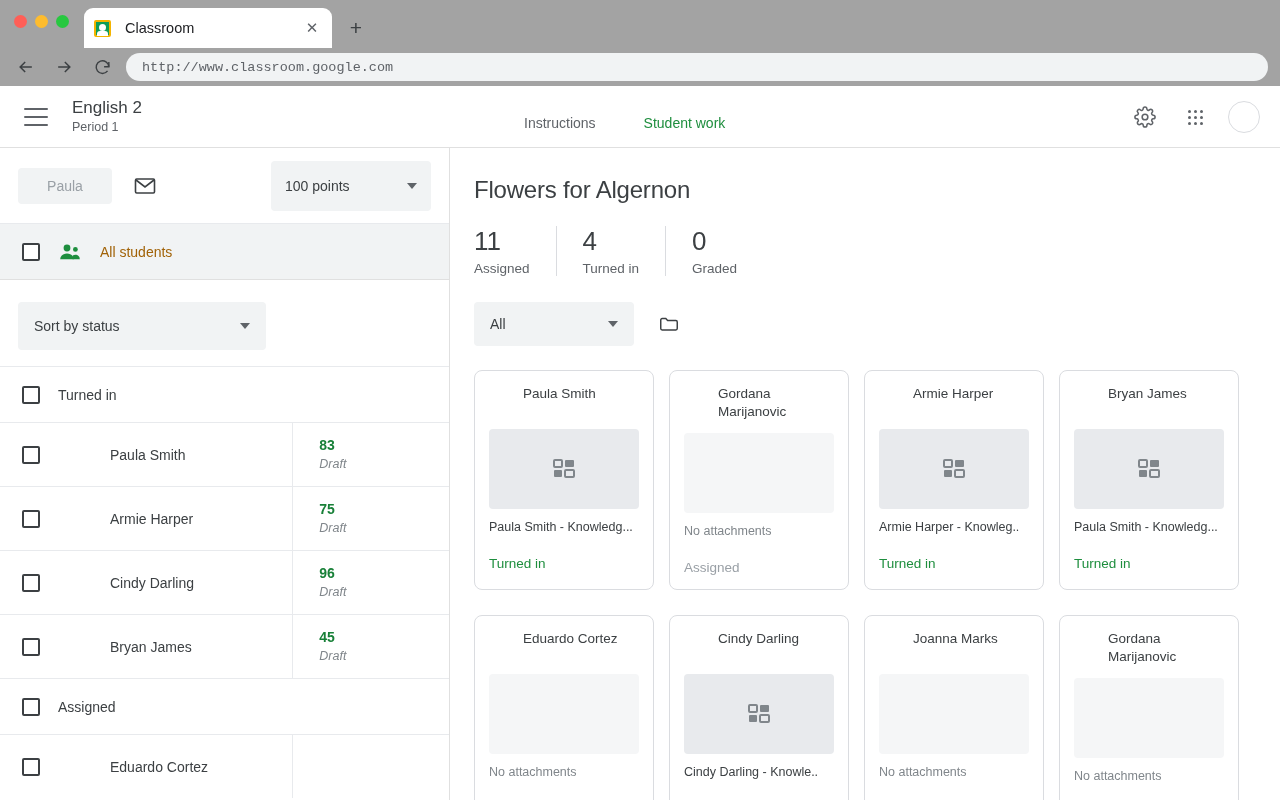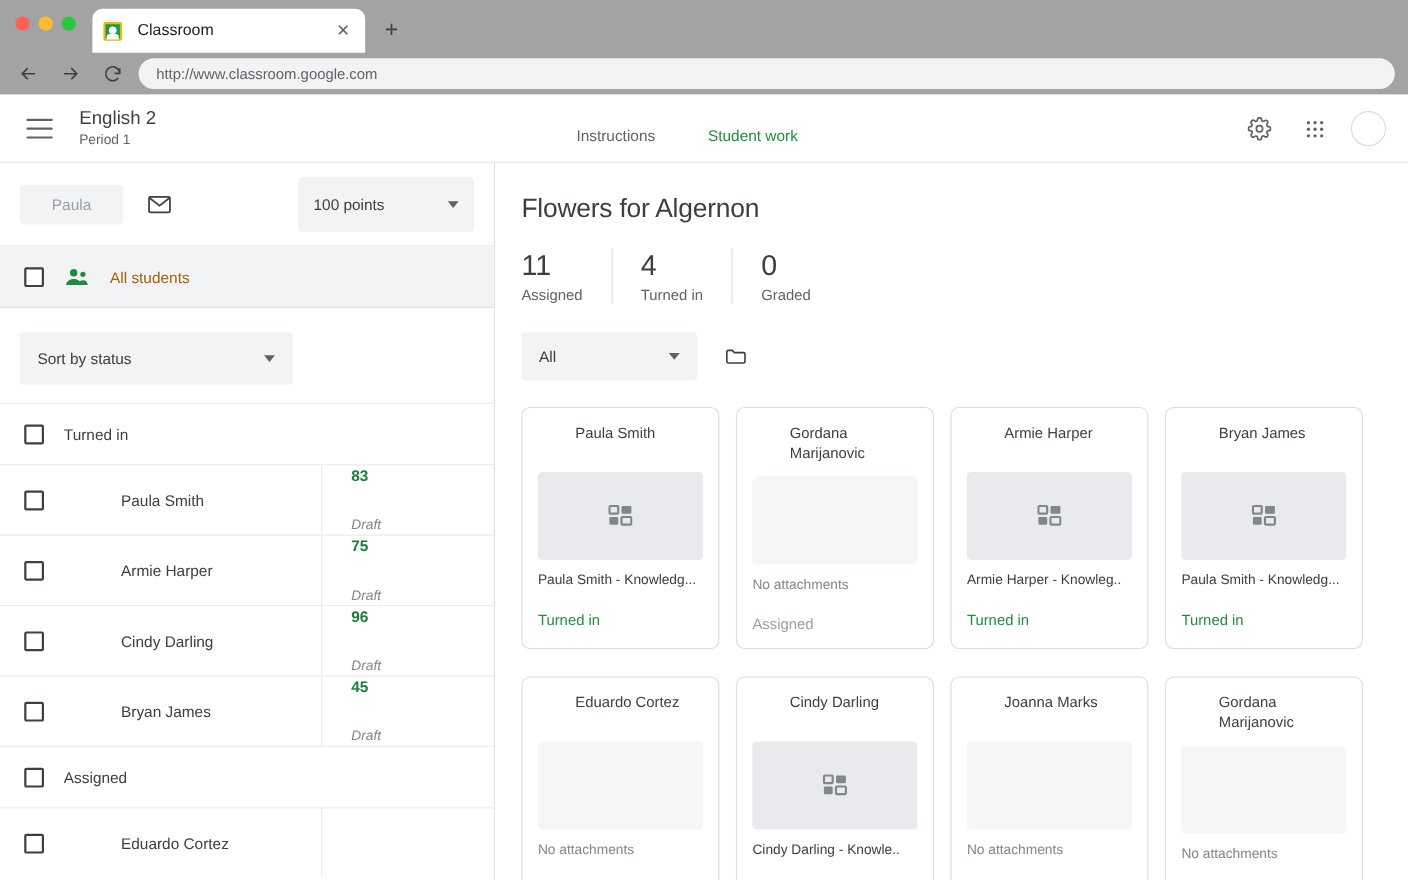--- a/index.html
+++ b/index.html
@@ -50,21 +50,21 @@
   .tab-new {
     position: absolute; left: 344px; top: 16px;
     width: 24px; height: 24px;
     display: flex; align-items: center; justify-content: center;
     font-size: 21px; color: #3c4043; cursor: pointer; font-weight: 300;
   }
 
   .toolbar {
     position: absolute; left: 0; top: 48px;
     width: 1280px; height: 38px;
-    display: flex; align-items: center; padding: 0 12px; gap: 10px;
+    display: flex; align-items: center; padding: 0 12px; gap: 10px; font-family: Liberation Mono, monospace;
   }
   .nav-btn {
     width: 28px; height: 28px; flex: none;
     display: flex; align-items: center; justify-content: center;
     color: #3c4043; cursor: pointer;
   }
   .omnibox {
     flex: 1; height: 28px; background: #f1f3f4; border-radius: 14px;
     display: flex; align-items: center; padding: 0 16px;
     font-size: 13.5px; color: #5f6368; cursor: text;
@@ -173,21 +173,21 @@
     height: 64px; display: flex; align-items: center;
     border-top: 1px solid #e8eaed; cursor: pointer;
   }
   .student-left { display: flex; align-items: center; gap: 18px; padding-left: 22px; width: 293px; }
   .avatar {
     width: 34px; height: 34px; border-radius: 50%; flex: none; overflow: hidden;
   }
   .student-name { font-size: 14px; color: #3c4043; }
   .grade-cell {
     width: 157px; height: 100%; border-left: 1px solid #e8eaed;
-    display: flex; flex-direction: column; justify-content: space-between;
+    display: flex; flex-direction: column; justify-content: center;
     padding-left: 26px;
   }
   .grade-num { font-size: 14px; color: #188038; font-weight: 700; line-height: 19px; }
   .grade-state { font-size: 12.5px; color: #80868b; font-style: italic; line-height: 18px; }
 
   
   .right-panel {
     flex: 1; background: #ffffff; padding: 24px 40px 0 24px;
     overflow: hidden; position: relative;
   }

